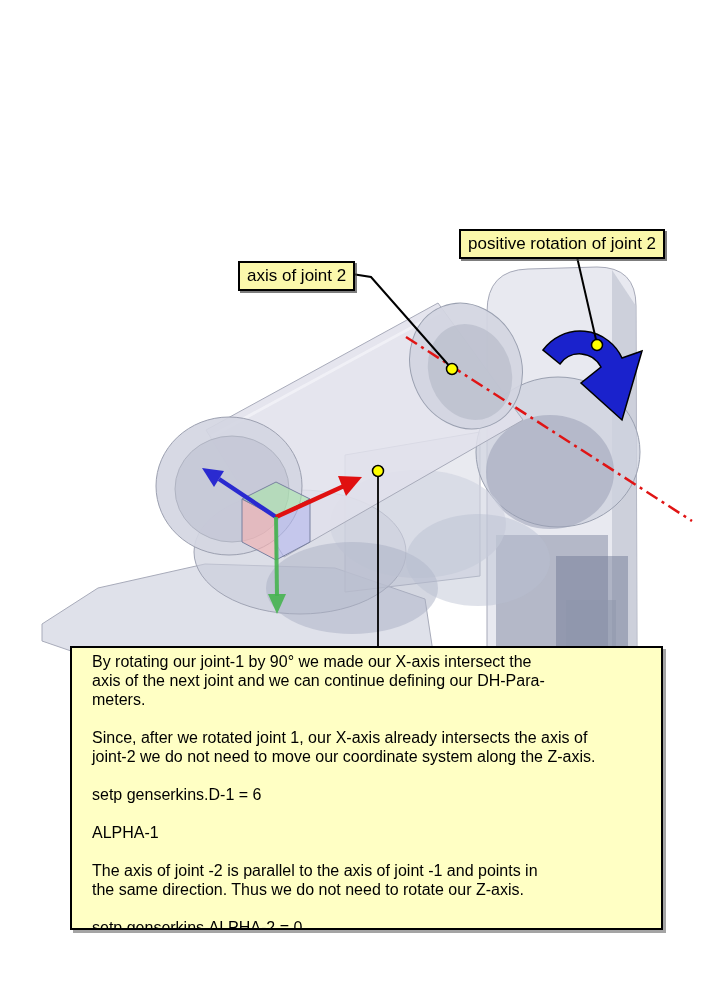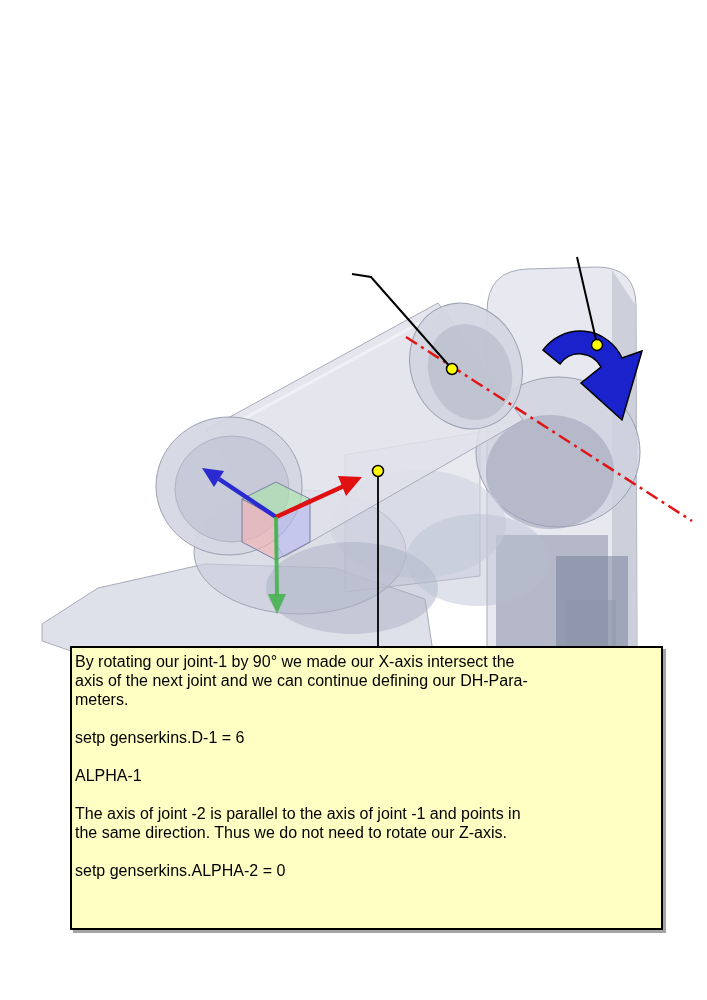--- a/index.html
+++ b/index.html
@@ -12,21 +12,21 @@
     position:absolute; background:#fbf8ab; border:2px solid #000;
     box-shadow:2px 2px 0 rgba(70,70,70,.7);
     font-size:17px; line-height:24px; padding:1px 7px; white-space:nowrap;
   }
   #label-axis { left:238px; top:261px; }
   #label-rotation { left:459px; top:229px; }
   .infobox {
     position:absolute; left:70px; top:646px; width:593px; height:284px;
     box-sizing:border-box; background:#ffffc4; border:2px solid #000;
     box-shadow:3px 3px 0 rgba(90,90,90,.55);
-    padding:4px 3px; font-size:16px; line-height:19px; overflow:hidden;
+    padding:4px 20px; font-size:16px; line-height:19px; overflow:hidden;
   }
   .para { white-space:pre-line; margin:0 0 19px 0; }
   .para:last-child { margin-bottom:8px; }
 </style>
 </head>
 <body>
 
 <div class="canvas">
 
   <svg class="scene-svg" viewBox="0 0 707 1000">
@@ -76,26 +76,30 @@
 
     <path d="M 352,274 L 371,277 L 452,369" stroke="#000" stroke-width="2" fill="none"></path>
     <line x1="577" y1="257" x2="597" y2="344" stroke="#000" stroke-width="2"></line>
     <line x1="378" y1="471" x2="378" y2="647" stroke="#000" stroke-width="1.8"></line>
 
     <circle cx="452" cy="369" r="5.5" stroke="#000" stroke-width="1.5" fill="#ffff00"></circle>
     <circle cx="597" cy="345" r="5.5" stroke="#000" stroke-width="1.5" fill="#ffff00"></circle>
     <circle cx="378" cy="471" r="5.5" stroke="#000" stroke-width="1.5" fill="#ffff00"></circle>
   </svg>
 
+  <div class="callout-label" id="label-axis">axis of joint 2</div>
 
+  <div class="callout-label" id="label-rotation">positive rotation of joint 2</div>
 
   <div class="infobox">
     <div class="para">By rotating our joint-1 by 90° we made our X-axis intersect the
 axis of the next joint and we can continue defining our DH-Para-
 meters.</div>
+    <div class="para">Since, after we rotated joint 1, our X-axis already intersects the axis of
+joint-2 we do not need to move our coordinate system along the Z-axis.</div>
     <div class="para">setp genserkins.D-1 = 6</div>
     <div class="para">ALPHA-1</div>
     <div class="para">The axis of joint -2 is parallel to the axis of joint -1 and points in
 the same direction. Thus we do not need to rotate our Z-axis.</div>
     <div class="para">setp genserkins.ALPHA-2 = 0</div>
   </div>
 
 </div>
 
 </body></html>

